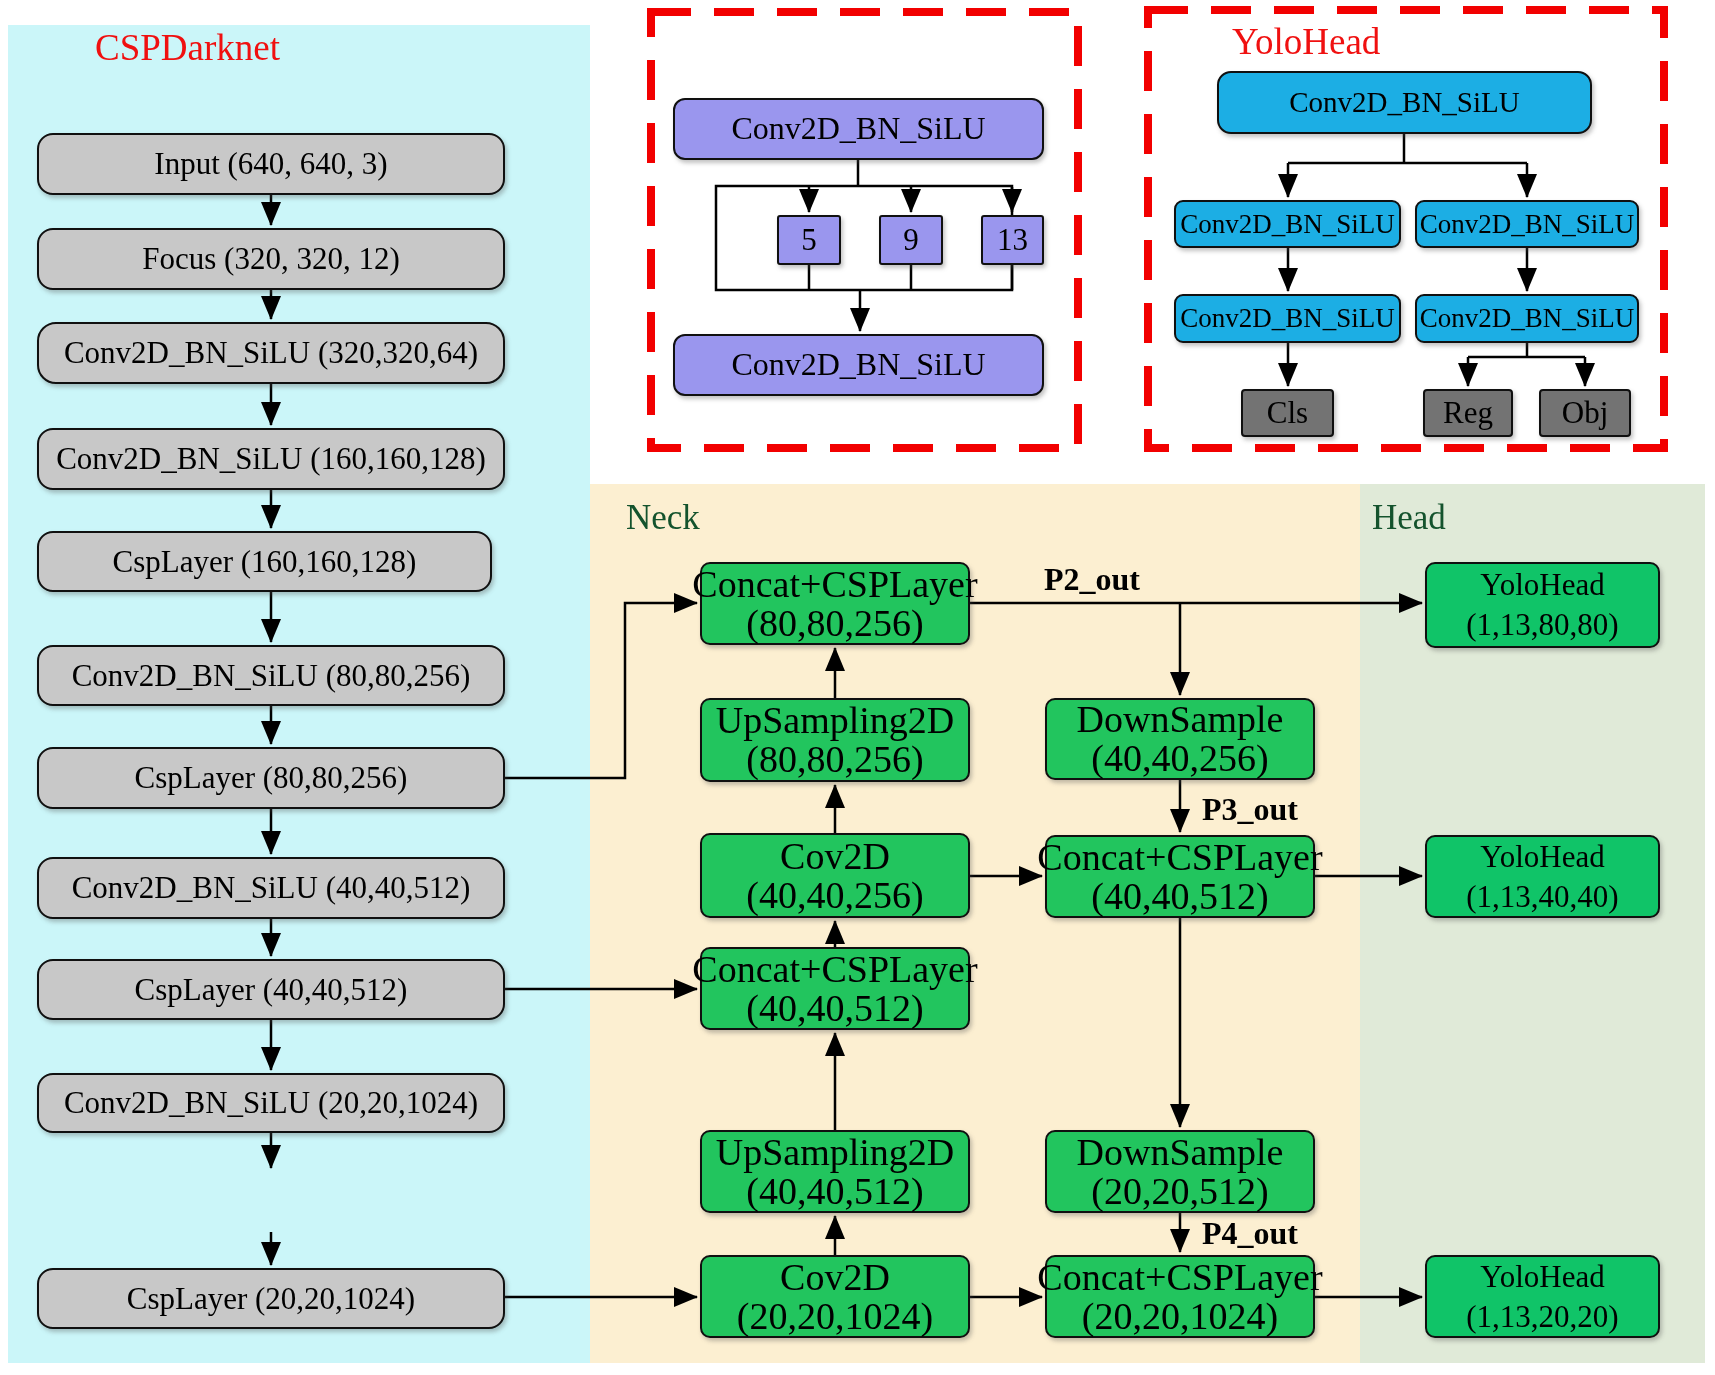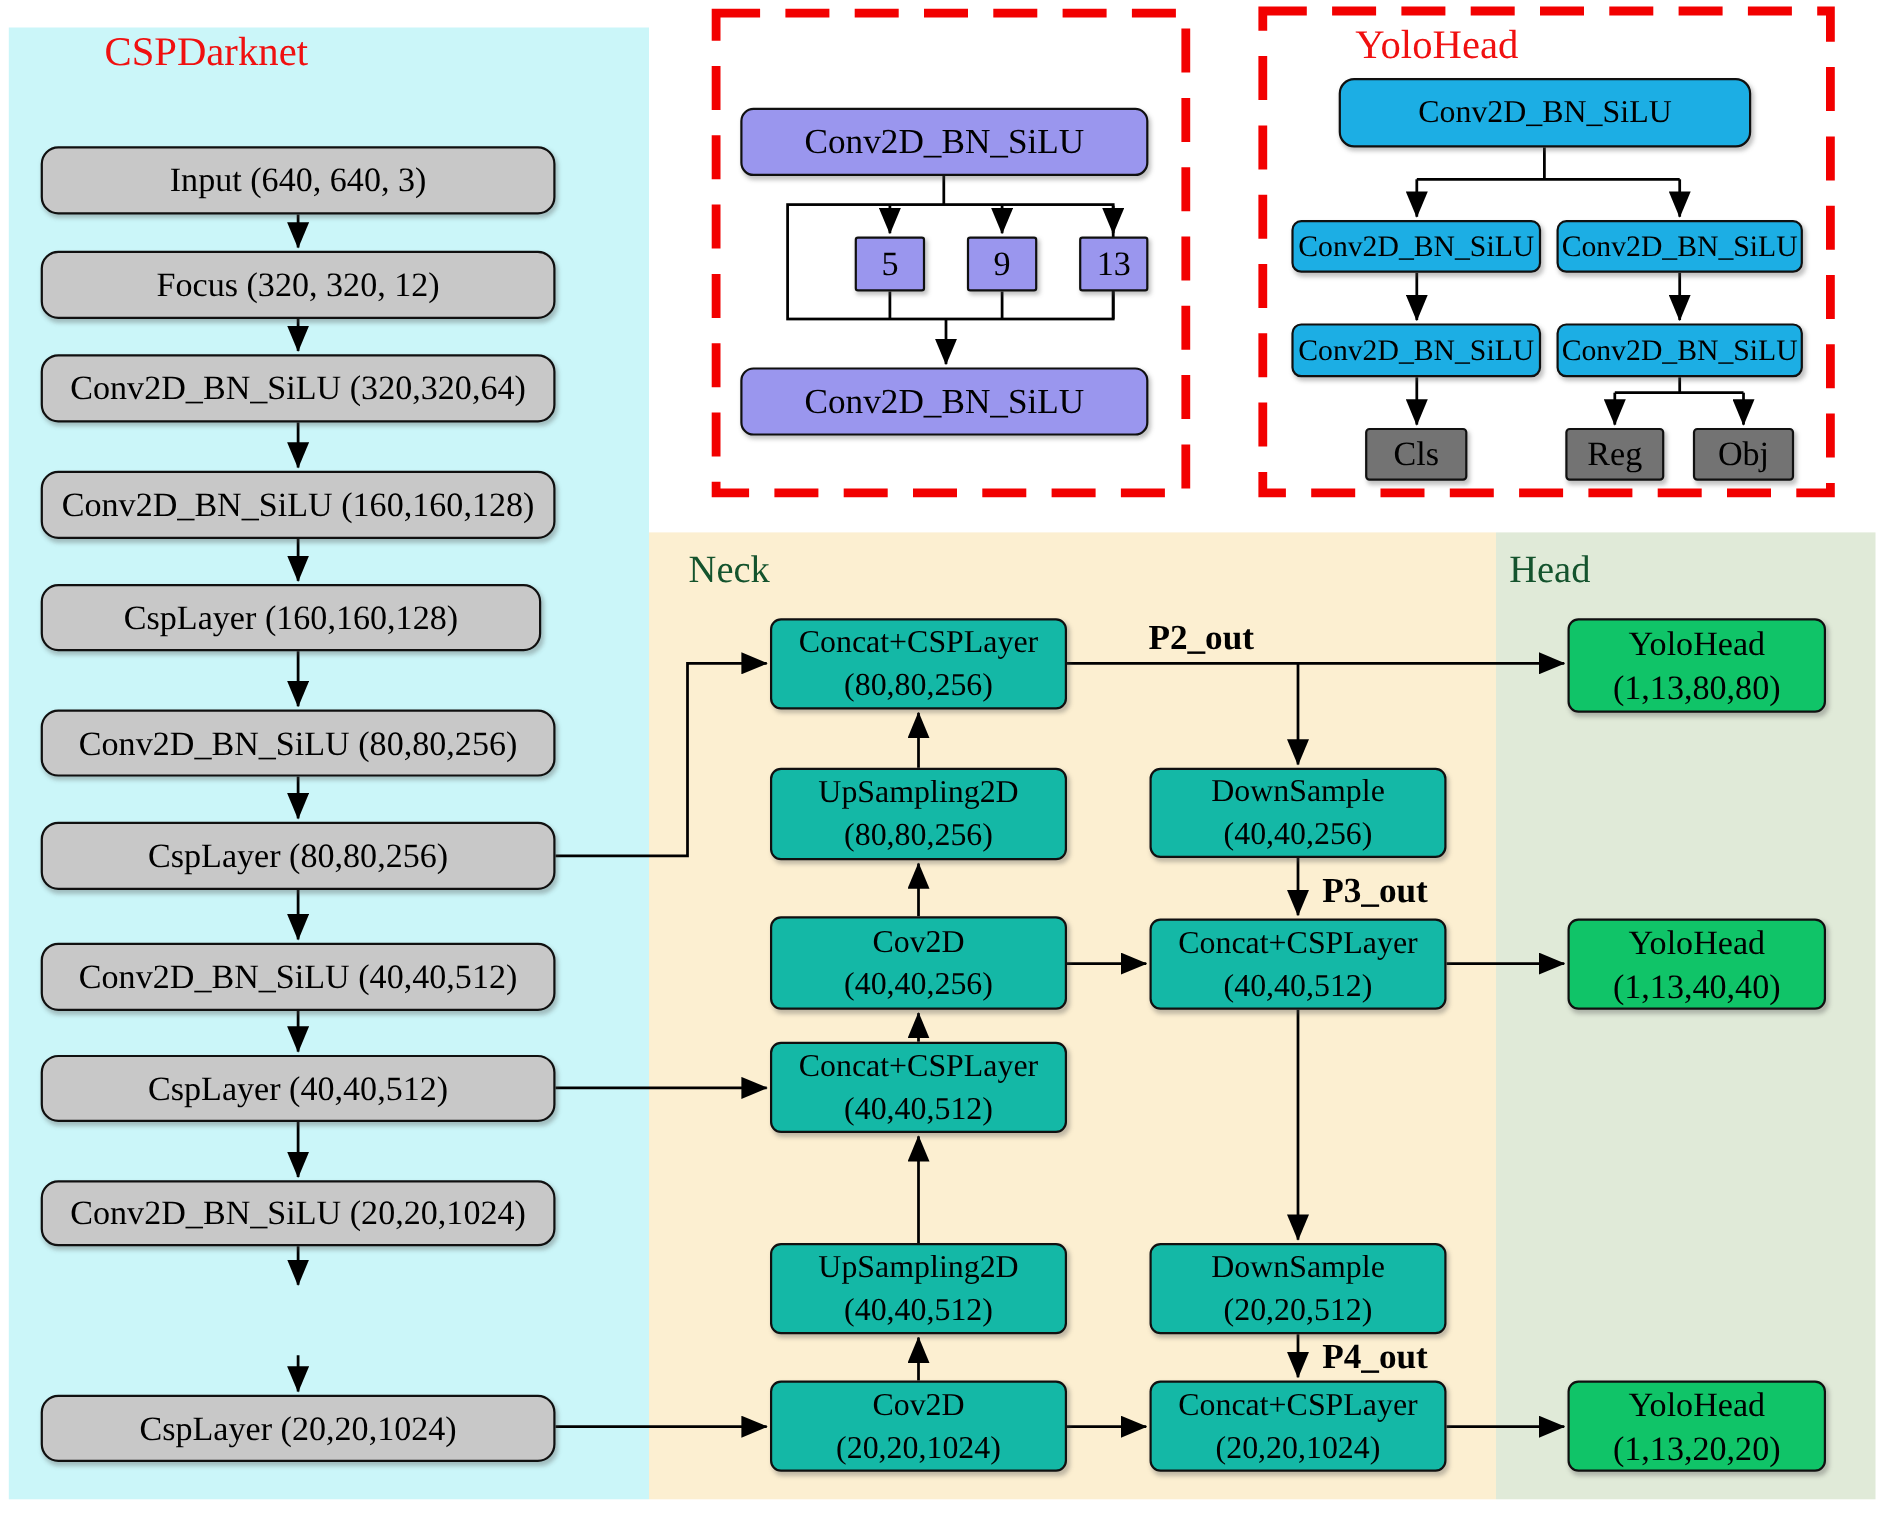--- a/index.html
+++ b/index.html
@@ -12,21 +12,21 @@
   svg.wires{position:absolute;left:0;top:0;z-index:2;}
   .box{position:absolute;box-sizing:border-box;border:2px solid #101010;z-index:3;
        display:flex;flex-direction:column;align-items:center;justify-content:center;
        text-align:center;box-shadow:2px 3px 4px rgba(80,80,80,.35);line-height:1.22;}
   .gray{background:#C8C8C8;border-radius:16px;font-size:31px;}
   .purple{background:#9A96EE;border-radius:12px;font-size:32px;}
   .pool{background:#9A96EE;border-radius:3px;font-size:31px;}
   .blue-stem{background:#1CAEE4;border-radius:14px;font-size:29px;}
   .blue{background:#1CAEE4;border-radius:9px;font-size:27px;border-width:2.5px;}
   .blue-out{background:#737373;border-radius:4px;font-size:31px;border-width:2.5px;}
-  .orange{background:#14b8a6;border-radius:10px;font-size:29px;line-height:39px;}
+  .orange{background:#22c55e;border-radius:10px;font-size:38px;line-height:39px;}
   .greenbox{background:#10C468;border-radius:10px;font-size:31px;line-height:40px;border-width:2.5px;}
   .title{position:absolute;color:#F01010;font-size:37px;z-index:4;white-space:nowrap;}
   .subtitle{position:absolute;color:#14532d;font-size:35px;z-index:4;white-space:nowrap;}
   .flowlabel{position:absolute;color:#000000;font-size:32px;z-index:4;white-space:nowrap;font-weight:bold;}
 </style>
 </head>
 <body>
 
 <div id="canvas">
 
@@ -107,21 +107,21 @@
   <div class="title" style="left:1232px;top:20px;">YoloHead</div>
   <div class="subtitle" style="left:626px;top:498px;">Neck</div>
   <div class="subtitle" style="left:1372px;top:498px;">Head</div>
 
   <div class="flowlabel" style="left:1044px;top:561px;">P2_out</div>
   <div class="flowlabel" style="left:1202px;top:791px;">P3_out</div>
   <div class="flowlabel" style="left:1202px;top:1215px;">P4_out</div>
 
   <div class="box gray" style="left:37px;top:133px;width:468px;height:62px;">Input (640, 640, 3)</div>
   <div class="box gray" style="left:37px;top:228px;width:468px;height:62px;">Focus (320, 320, 12)</div>
-  <div class="box gray" style="left:37px;top:322px;width:468px;height:62px;">Conv2D_BN_SiLU (320,320,64)</div>
+  <div class="box gray" style="left:37px;top:322px;width:468px;height:62px;border-radius:19px;">Conv2D_BN_SiLU (320,320,64)</div>
   <div class="box gray" style="left:37px;top:428px;width:468px;height:62px;">Conv2D_BN_SiLU (160,160,128)</div>
   <div class="box gray" style="left:37px;top:531px;width:455px;height:61px;">CspLayer (160,160,128)</div>
   <div class="box gray" style="left:37px;top:645px;width:468px;height:61px;">Conv2D_BN_SiLU (80,80,256)</div>
   <div class="box gray" style="left:37px;top:747px;width:468px;height:62px;">CspLayer (80,80,256)</div>
   <div class="box gray" style="left:37px;top:857px;width:468px;height:62px;">Conv2D_BN_SiLU (40,40,512)</div>
   <div class="box gray" style="left:37px;top:959px;width:468px;height:61px;">CspLayer (40,40,512)</div>
   <div class="box gray" style="left:37px;top:1073px;width:468px;height:60px;">Conv2D_BN_SiLU (20,20,1024)</div>
   <div class="box gray" style="left:37px;top:1268px;width:468px;height:61px;">CspLayer (20,20,1024)</div>
 
   <div class="box purple" style="left:673px;top:98px;width:371px;height:62px;">Conv2D_BN_SiLU</div>

